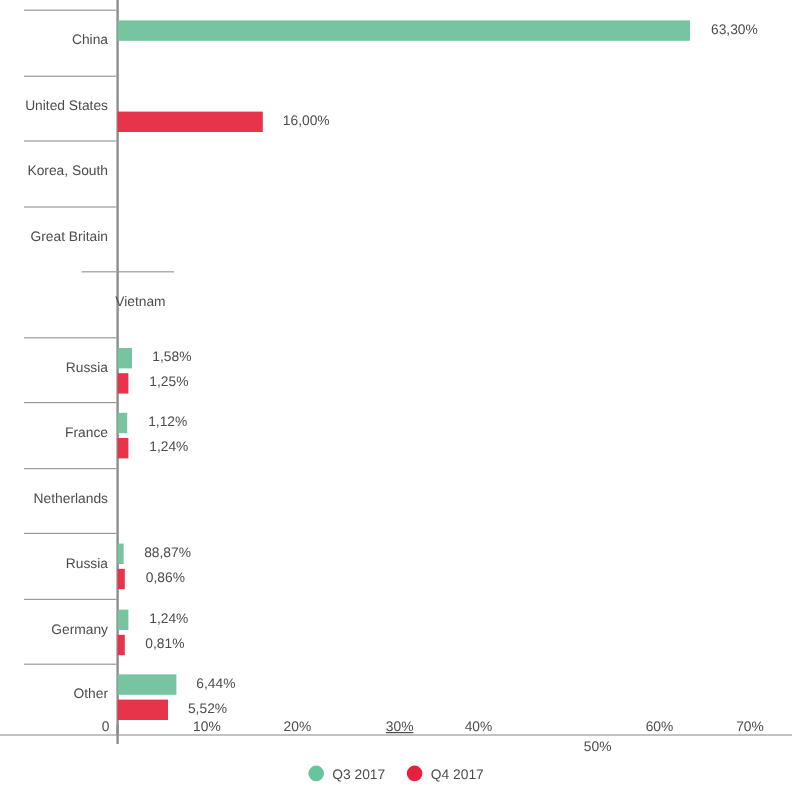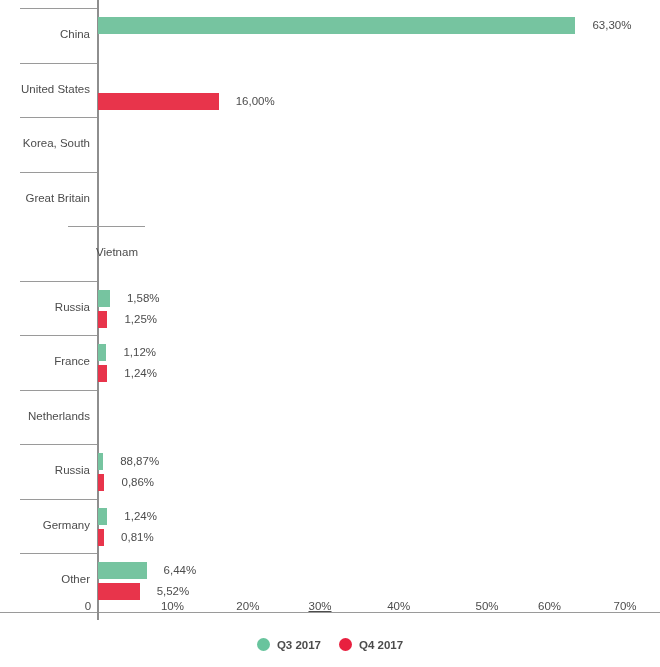--- a/index.html
+++ b/index.html
@@ -135,21 +135,20 @@
     top: 638px;
     width: 660px;
     text-align: center;
     font-size: 11.5px;
     color: #4c4c4c;
   }
   .legend-item {
     display: inline-block;
     margin: 0 9px;
     white-space: nowrap;
-    font-weight: bold;
   }
   .legend-dot {
     display: inline-block;
     width: 13px;
     height: 13px;
     border-radius: 50%;
     vertical-align: -2px;
     margin-right: 7px;
   }
   .legend-dot.q3 { background: #68c49d; }
@@ -235,23 +234,23 @@
           </div>
         </div>
       </div>
   </div>
 
   <div class="x-axis-strip" style="top:612px;"></div>
   <div id="xticks">
       <div class="x-tick" style="left: 88px;">0</div>
       <div class="x-tick" style="left: 172.43px;">10%</div>
       <div class="x-tick" style="left: 247.86px;">20%</div>
-      <div class="x-tick" style="left: 320px; text-decoration: underline;">30%</div>
+      <div class="x-tick" style="left: 333px; text-decoration: underline;">30%</div>
       <div class="x-tick" style="left: 398.72px;">40%</div>
-      <div class="x-tick" style="left: 487px;">50%</div>
+      <div class="x-tick" style="left: 498px; margin-top: 17px;">50%</div>
       <div class="x-tick" style="left: 549.58px;">60%</div>
       <div class="x-tick" style="left: 625.01px;">70%</div>
       <div class="x-tick-mark" style="left: 97px; top: 604px; height: 16px; width: 2px; background: rgb(142, 142, 142);"></div>
     </div>
 
   <div class="legend" id="legend"><span class="legend-item"><span class="legend-dot q3" style="background: rgb(104, 196, 157);"></span><span class="legend-label">Q3 2017</span></span><span class="legend-item"><span class="legend-dot q4" style="background: rgb(232, 32, 63);"></span><span class="legend-label">Q4 2017</span></span></div>
 
 </div>
 
 </body></html>

